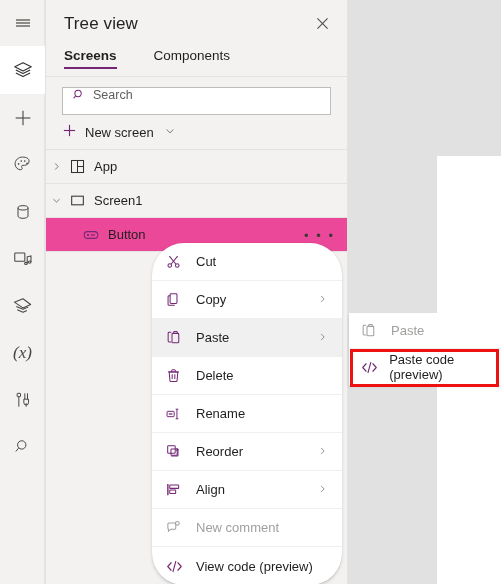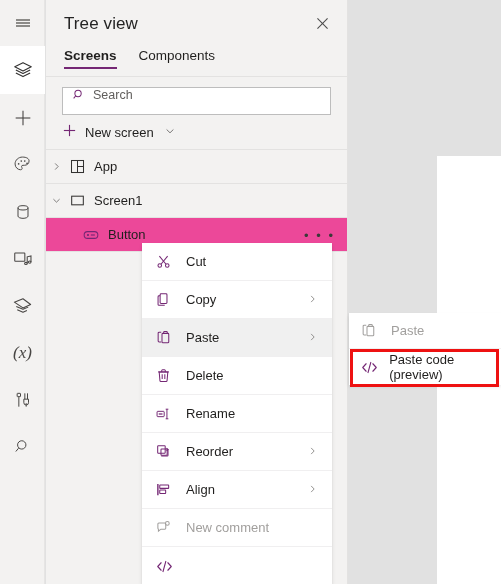--- a/index.html
+++ b/index.html
@@ -52,21 +52,21 @@
   }
   #panel-close {
     position: absolute; right: 14px; top: 16px;
     width: 18px; height: 18px;
     color: #4a4a4a;
   }
   #tabs {
     height: 29px;
     display: flex; align-items: flex-start;
     padding-left: 18px;
-    gap: 22px;
+    gap: 37px;
     border-bottom: 1px solid #e3e2e1;
   }
   .tab {
     position: relative;
     font-size: 13.5px;
     color: #201f1e;
     padding-bottom: 6px;
   }
   .tab.active { font-weight: bold; }
   .tab.active::after {
@@ -157,25 +157,26 @@
   #canvas-right-strip {
     position: absolute;
     left: 437px; top: 560px;
     width: 64px; height: 24px;
     background: #ffffff;
   }
 
   
   #ctx-menu {
     position: absolute;
-    left: 142px; top: 243px;
+    left: 152px; top: 243px;
     width: 190px;
     background: #ffffff;
     box-shadow: 0 1.6px 3.6px rgba(0,0,0,.13), 0 0.3px 0.9px rgba(0,0,0,.10);
     z-index: 20;
+    border-radius: 32px;
   }
   .mi {
     position: relative;
     height: 38px;
     display: flex; align-items: center;
     padding-left: 14px;
     font-size: 13px;
     color: #201f1e;
     border-bottom: 1px solid #f0eff0;
   }
@@ -527,20 +528,21 @@
     </div>
 
     <div class="mi">
       <span class="mi-icon">
         <svg width="17" height="15" viewBox="0 0 18 16" fill="none" stroke="#742774" stroke-width="1.2" stroke-linecap="round" stroke-linejoin="round">
           <polyline points="5.4,4 1.8,8 5.4,12"></polyline>
           <line x1="10.4" y1="2.6" x2="7.4" y2="13.4"></line>
           <polyline points="12.6,4 16.2,8 12.6,12"></polyline>
         </svg>
       </span>
+      <span class="mi-label">View code (preview)</span>
     </div>
   </div>
 
   <div id="sub-menu">
 
     <div class="mi disabled">
       <span class="mi-icon">
         <svg width="15" height="15" viewBox="0 0 16 16" fill="none" stroke="#a19f9d" stroke-width="1.1">
           <path d="M5.6 2.3H3.3a1 1 0 0 0-1 1v8.5a1 1 0 0 0 1 1h2.2"></path>
           <rect x="6.4" y="3.6" width="7.2" height="10.1" rx="1"></rect>

